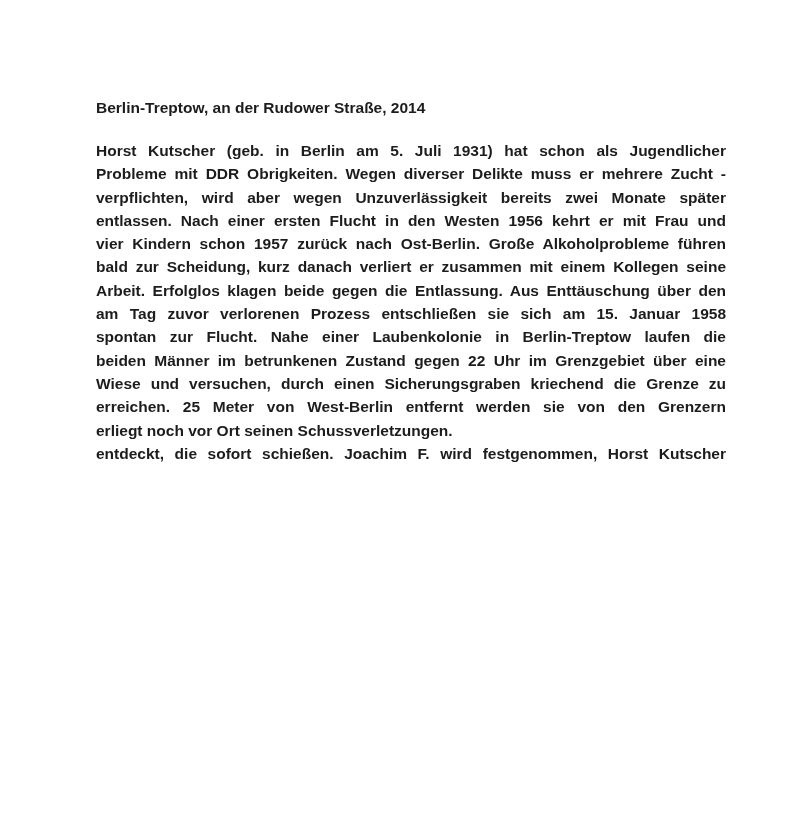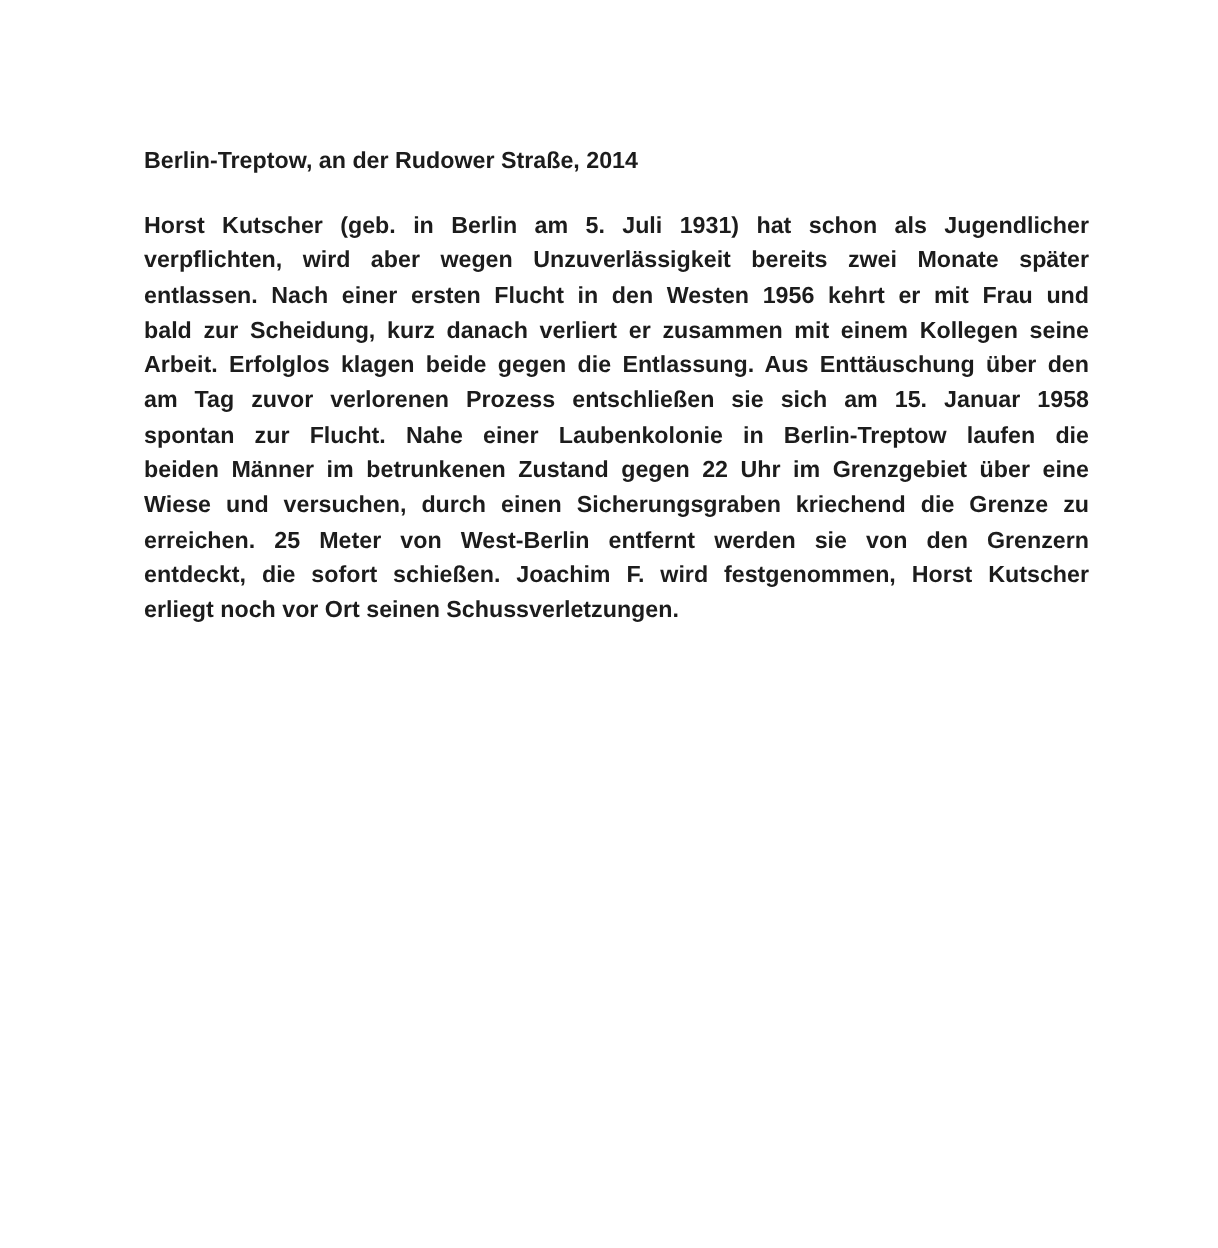--- a/index.html
+++ b/index.html
@@ -42,25 +42,27 @@
   }
 </style>
 </head>
 <body>
 
 <div class="page">
   <h1 class="doc-title">Berlin-Treptow, an der Rudower Straße, 2014</h1>
 
   <div class="doc-body">
     <div class="line">Horst Kutscher (geb. in Berlin am 5. Juli 1931) hat schon als Jugendlicher</div>
+    <div class="line">Probleme mit DDR Obrigkeiten. Wegen diverser Delikte muss er mehrere Zucht -</div>
     <div class="line">verpflichten, wird aber wegen Unzuverlässigkeit bereits zwei Monate später</div>
     <div class="line">entlassen. Nach einer ersten Flucht in den Westen 1956 kehrt er mit Frau und</div>
+    <div class="line">vier Kindern schon 1957 zurück nach Ost-Berlin. Große Alkoholprobleme führen</div>
     <div class="line">bald zur Scheidung, kurz danach verliert er zusammen mit einem Kollegen seine</div>
     <div class="line">Arbeit. Erfolglos klagen beide gegen die Entlassung. Aus Enttäuschung über den</div>
     <div class="line">am Tag zuvor verlorenen Prozess entschließen sie sich am 15. Januar 1958</div>
     <div class="line">spontan zur Flucht. Nahe einer Laubenkolonie in Berlin-Treptow laufen die</div>
     <div class="line">beiden Männer im betrunkenen Zustand gegen 22 Uhr im Grenzgebiet über eine</div>
     <div class="line">Wiese und versuchen, durch einen Sicherungsgraben kriechend die Grenze zu</div>
     <div class="line">erreichen. 25 Meter von West-Berlin entfernt werden sie von den Grenzern</div>
+    <div class="line last">erliegt noch vor Ort seinen Schussverletzungen.</div>
     <div class="line">entdeckt, die sofort schießen. Joachim F. wird festgenommen, Horst Kutscher</div>
-    <div class="line last">erliegt noch vor Ort seinen Schussverletzungen.</div>
   </div>
 </div>
 
 </body></html>

